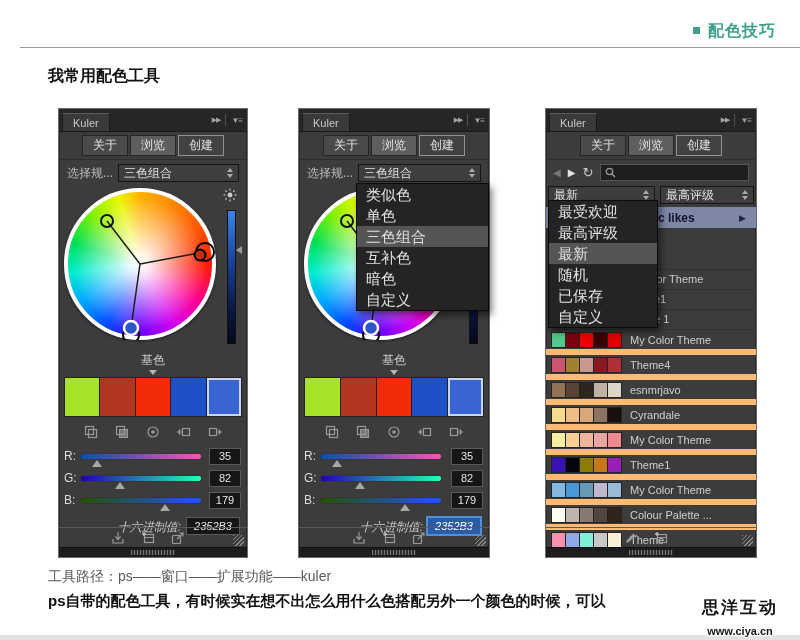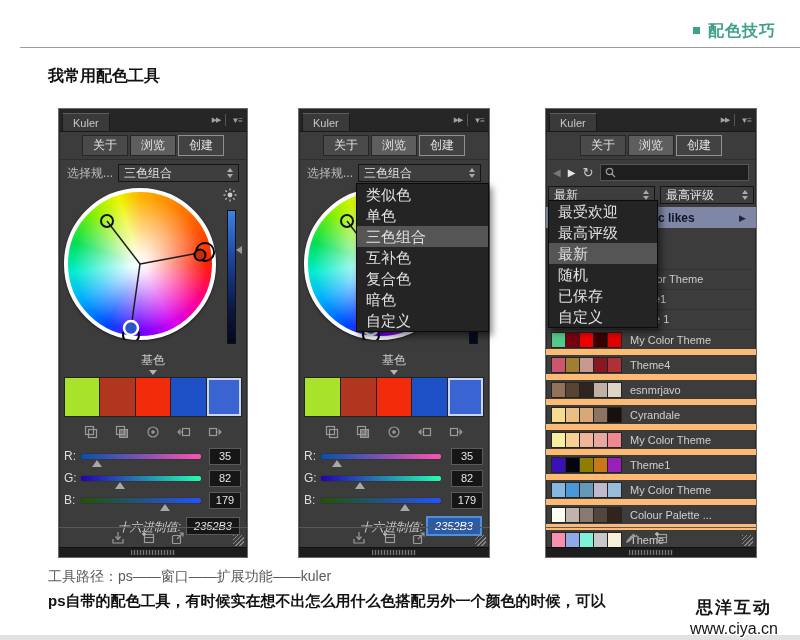--- a/index.html
+++ b/index.html
@@ -7,21 +7,21 @@
   
   .hdr-title{position:absolute;top:21px;right:24px;color:#3fa08b;font-size:16px;font-weight:bold;letter-spacing:1px;}
   .hdr-bullet{display:inline-block;width:7px;height:7px;background:#3fa08b;margin-right:8px;vertical-align:2px;}
   .hdr-line{position:absolute;top:47px;left:20px;right:0;height:1px;background:#9b9b9b;}
   .section-title{position:absolute;top:66px;left:48px;font-size:16px;font-weight:bold;color:#111;}
   .foot-path{position:absolute;top:568px;left:48px;font-size:14px;color:#5a5a5a;}
   .foot-note{position:absolute;top:592px;left:48px;font-size:15px;font-weight:bold;color:#111;width:650px;white-space:nowrap;overflow:hidden;}
   .watermark{position:absolute;top:596px;right:22px;text-align:center;z-index:9;}
   .wm1{font-size:17px;font-weight:bold;letter-spacing:2px;color:#151515;
        text-shadow:-1px -1px 0 #fff,1px -1px 0 #fff,-1px 1px 0 #fff,1px 1px 0 #fff,0 0 3px #fff;}
-  .wm2{font-size:16px;font-weight:normal;color:#151515;margin-top:1px;
+  .wm2{font-size:11px;font-weight:bold;color:#151515;margin-top:6px;
        text-shadow:-1px -1px 0 #fff,1px -1px 0 #fff,-1px 1px 0 #fff,1px 1px 0 #fff,0 0 3px #fff;}
   .bottom-strip{position:absolute;bottom:0;left:0;right:0;height:5px;background:#e2e2e2;}
   
   .panel{position:absolute;top:108px;height:450px;background:#3c3c3c;border:1px solid #6b6b6b;outline:1px solid #2a2a2a;outline-offset:-2px;box-sizing:border-box;color:#ccc;font-size:12px;}
   #panel1{left:58px;width:190px}
   #panel2{left:298px;width:192px}
   #panel3{left:545px;width:212px}
   .titlebar{height:22px;background:#262626;border-bottom:1px solid #191919;position:relative;display:flex;align-items:flex-end;}
   .title-tab{background:#3a3a3a;border:1px solid #191919;border-bottom:none;border-top-color:#5c5c5c;padding:3px 10px 2px;margin-left:3px;color:#c8c8c8;font-size:11px;line-height:12px;}
   .tb-icons{position:absolute;right:5px;top:0;height:22px;display:flex;align-items:center;gap:5px;color:#a0a0a0;}
@@ -363,21 +363,20 @@
       <div class="grip"></div>
     </div>
   <div class="scrollstrip">
       <div class="scrollhandle"></div>
     </div>
   <div class="menu">
       <div class="mitem">类似色</div>
       <div class="mitem">单色</div>
       <div class="mitem msel">三色组合</div>
       <div class="mitem">互补色</div>
-      <div class="mitem">复合色</div>
       <div class="mitem">暗色</div>
       <div class="mitem">自定义</div>
     </div>
 </div>
 
 <div class="panel" id="panel3">
   <div class="titlebar">
     <span class="title-tab">Kuler</span>
     <span class="tb-icons">
       <span class="tb-collapse">▶▶</span>

